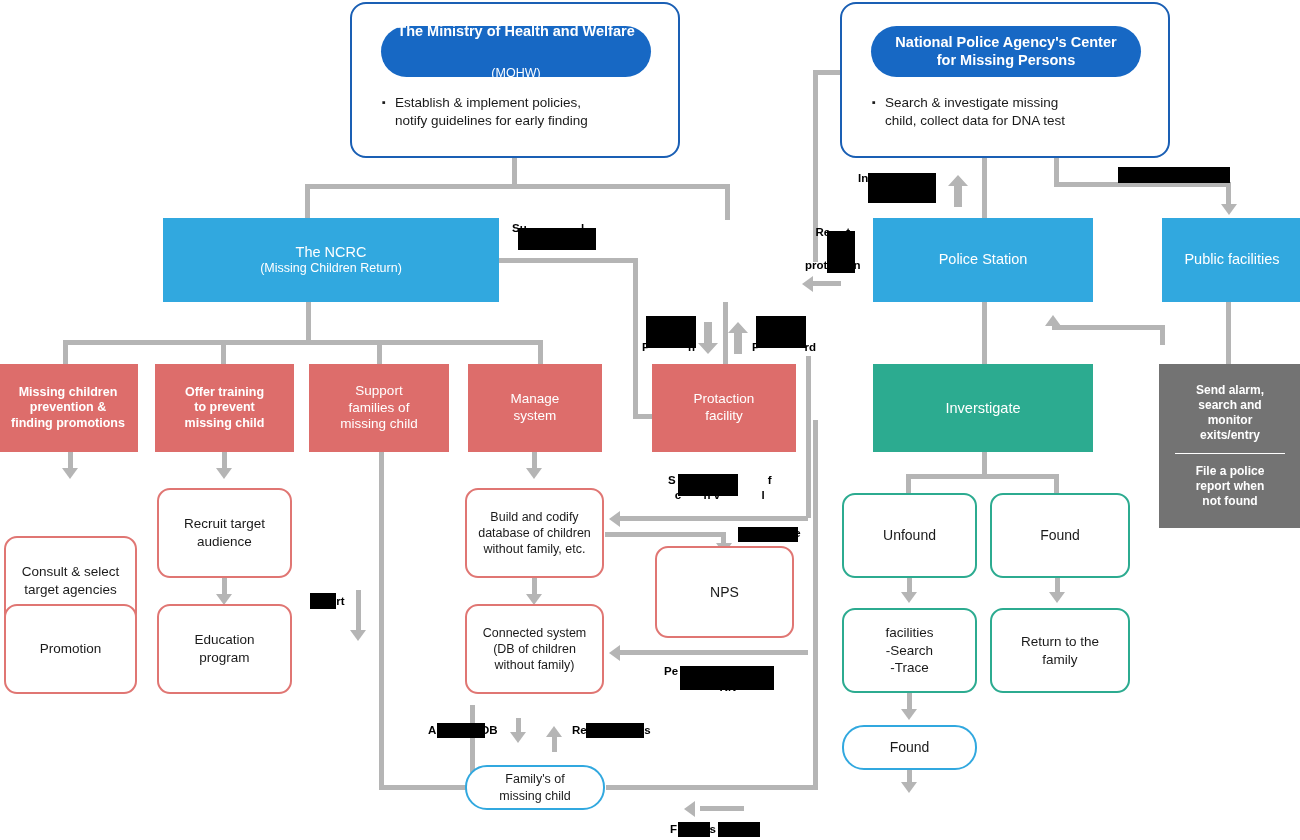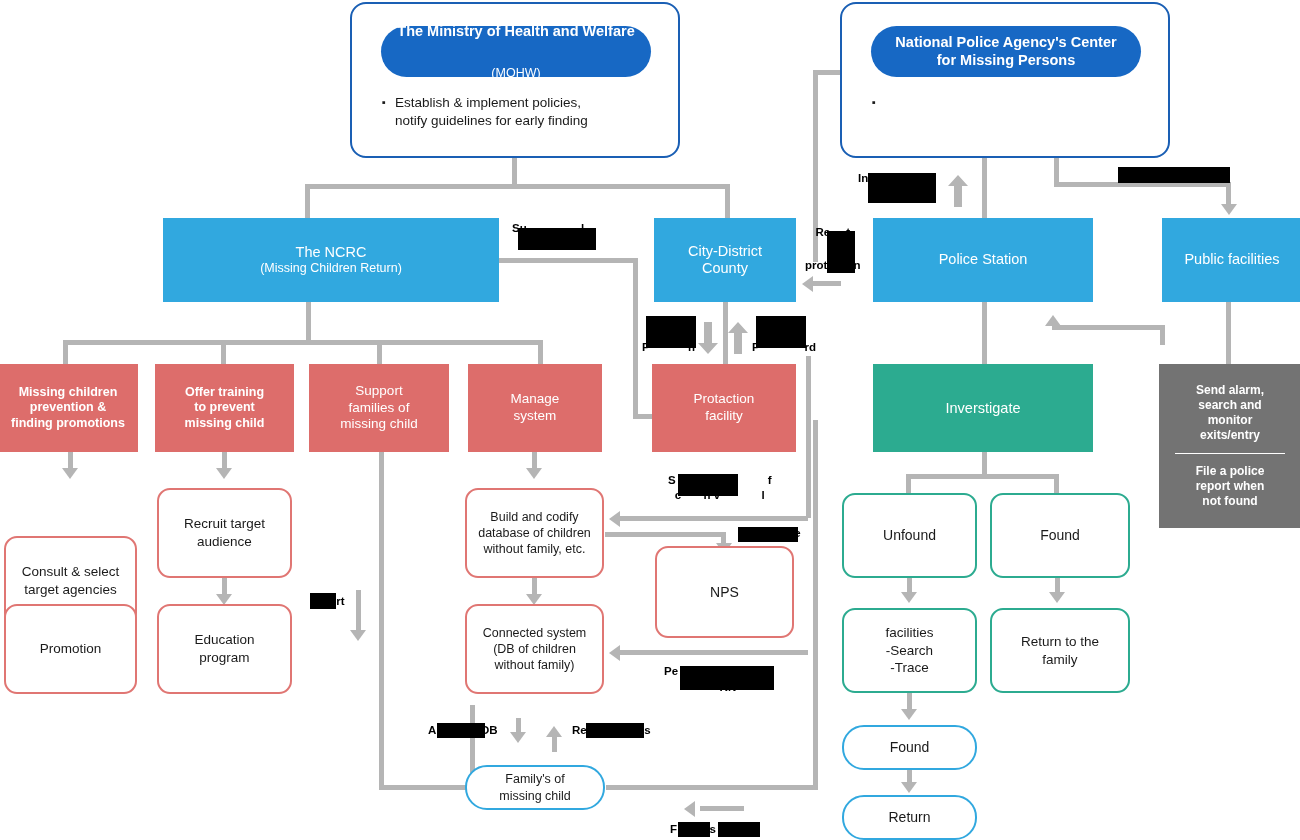--- a/index.html
+++ b/index.html
@@ -184,32 +184,32 @@
     </div>
   </div>
 
   <div class="card abs" style="left:840px;top:2px;width:330px;height:156px;">
     <div class="pill abs" style="left:29px;top:22px;width:270px;height:51px;">
       <div class="t1">National Police Agency's Center</div>
       <div class="t1">for Missing Persons</div>
     </div>
     <div class="bullet abs" style="left:30px;top:90px;width:280px;">
       <span class="dot">▪</span>
+      <span>
+        <span>Search &amp; investigate missing</span><br>
+        <span>child, collect data for DNA test</span>
+      </span>
     </div>
   </div>
 
   <div class="bluebox abs" style="left:163px;top:218px;width:336px;height:84px;">
     <div class="b1">The NCRC</div>
     <div class="b2">(Missing Children Return)</div>
   </div>
 
-  <div class="bluebox abs" style="left:654px;top:218px;width:142px;height:84px;">
-    <div class="b1">City-District</div>
-    <div class="b1">County</div>
-  </div>
 
   <div class="bluebox abs" style="left:873px;top:218px;width:220px;height:84px;">
     <div class="b1">Police Station</div>
   </div>
 
   <div class="bluebox abs" style="left:1162px;top:218px;width:140px;height:84px;">
     <div class="b1">Public facilities</div>
   </div>
 
   <div class="redbox small abs" style="left:-2px;top:364px;width:140px;height:88px;">
@@ -294,23 +294,20 @@
 -Search
 -Trace</span>
   </div>
   <div class="onode green abs" style="left:990px;top:608px;width:140px;height:85px;font-size:13.5px;">
     <span style="white-space:pre-line">Return to the
 family</span>
   </div>
   <div class="onode blue pillr abs" style="left:842px;top:725px;width:135px;height:45px;font-size:14px;">
     <span>Found</span>
   </div>
-  <div class="onode blue pillr abs" style="left:842px;top:795px;width:135px;height:45px;font-size:14px;">
-    <span>Return</span>
-  </div>
 
   <div class="elabel" style="left:512px;top:221px;">Su&nbsp;&nbsp;&nbsp;&nbsp;&nbsp;&nbsp;&nbsp;&nbsp;&nbsp;&nbsp;&nbsp;&nbsp;&nbsp;&nbsp;&nbsp;&nbsp;&nbsp;l</div>
   <div class="redact" style="left:518px;top:228px;width:78px;height:22px;"></div>
 
   <div class="elabel" style="left:858px;top:171px;line-height:1.35;">In&nbsp;&nbsp;&nbsp;&nbsp;&nbsp;&nbsp;&nbsp;&nbsp;&nbsp;&nbsp;&nbsp;&nbsp;al<br>P</div>
   <div class="redact" style="left:868px;top:173px;width:68px;height:30px;"></div>
   <div class="barrow" style="left:948px;top:175px;">
     <svg width="20" height="32" viewBox="0 0 20 32" aria-hidden="true">
       <polygon points="10,0 20,11 14,11 14,32 6,32 6,11 0,11" fill="#b5b5b5"></polygon>
     </svg>

